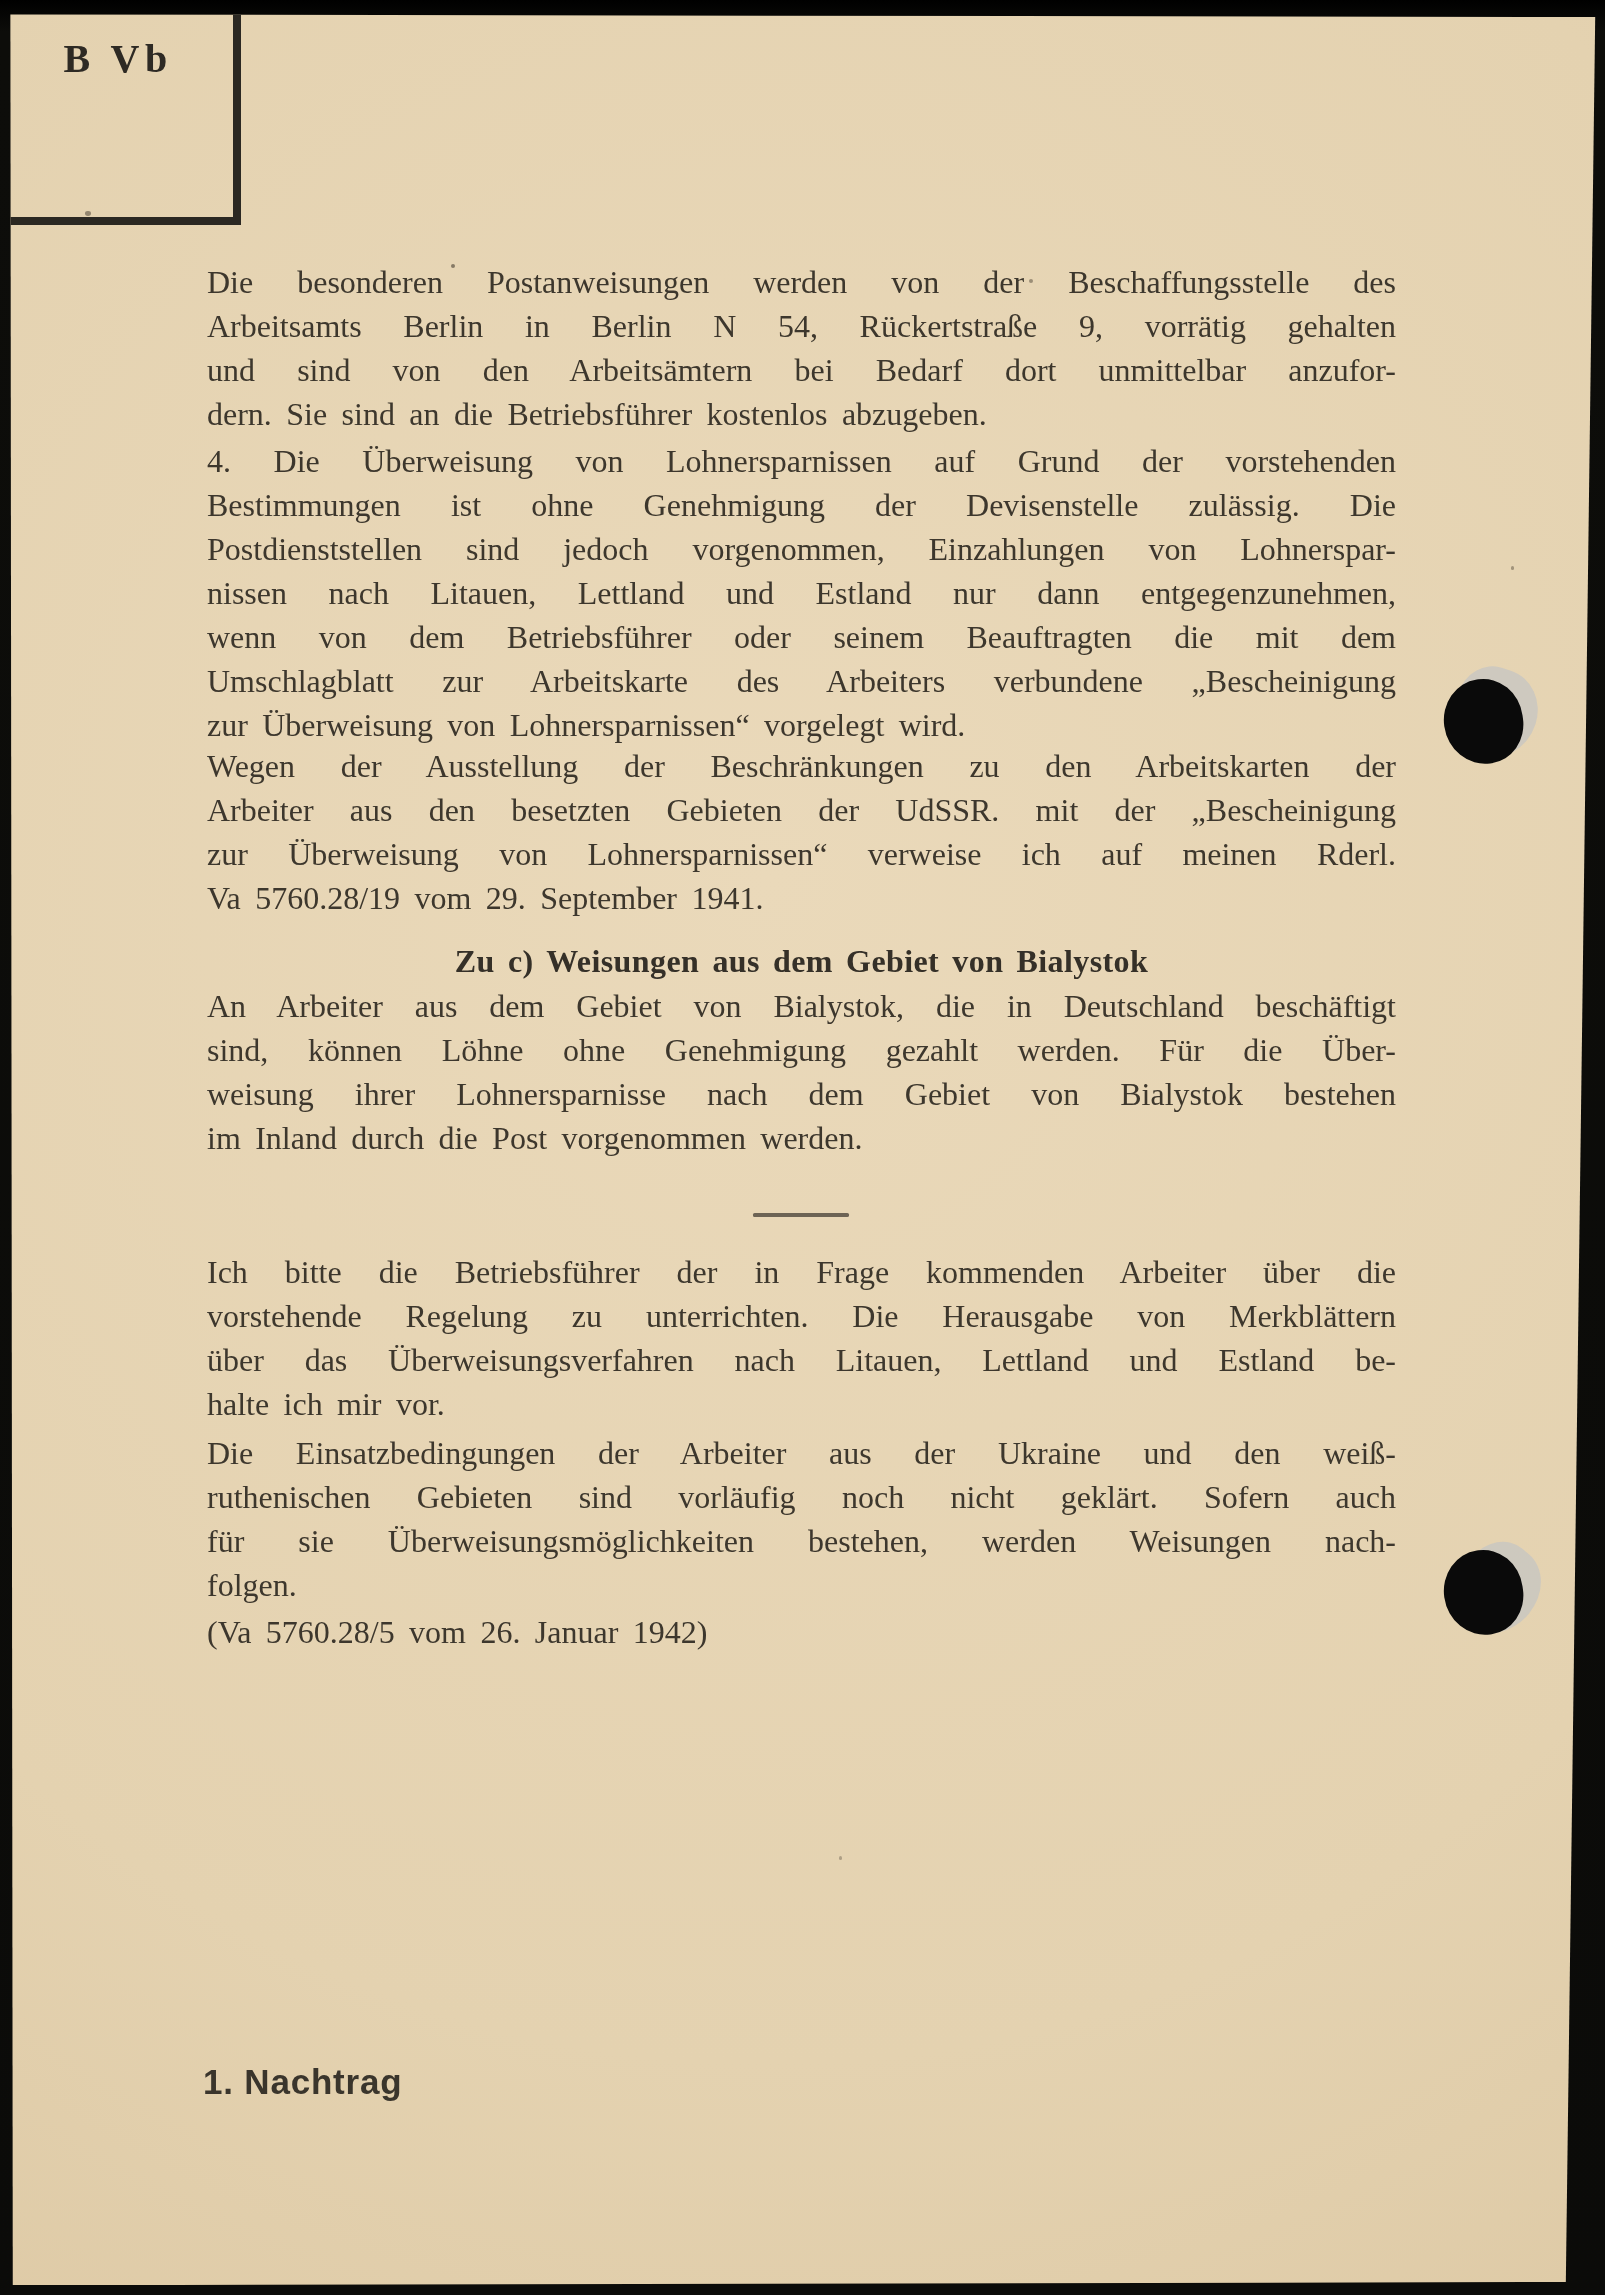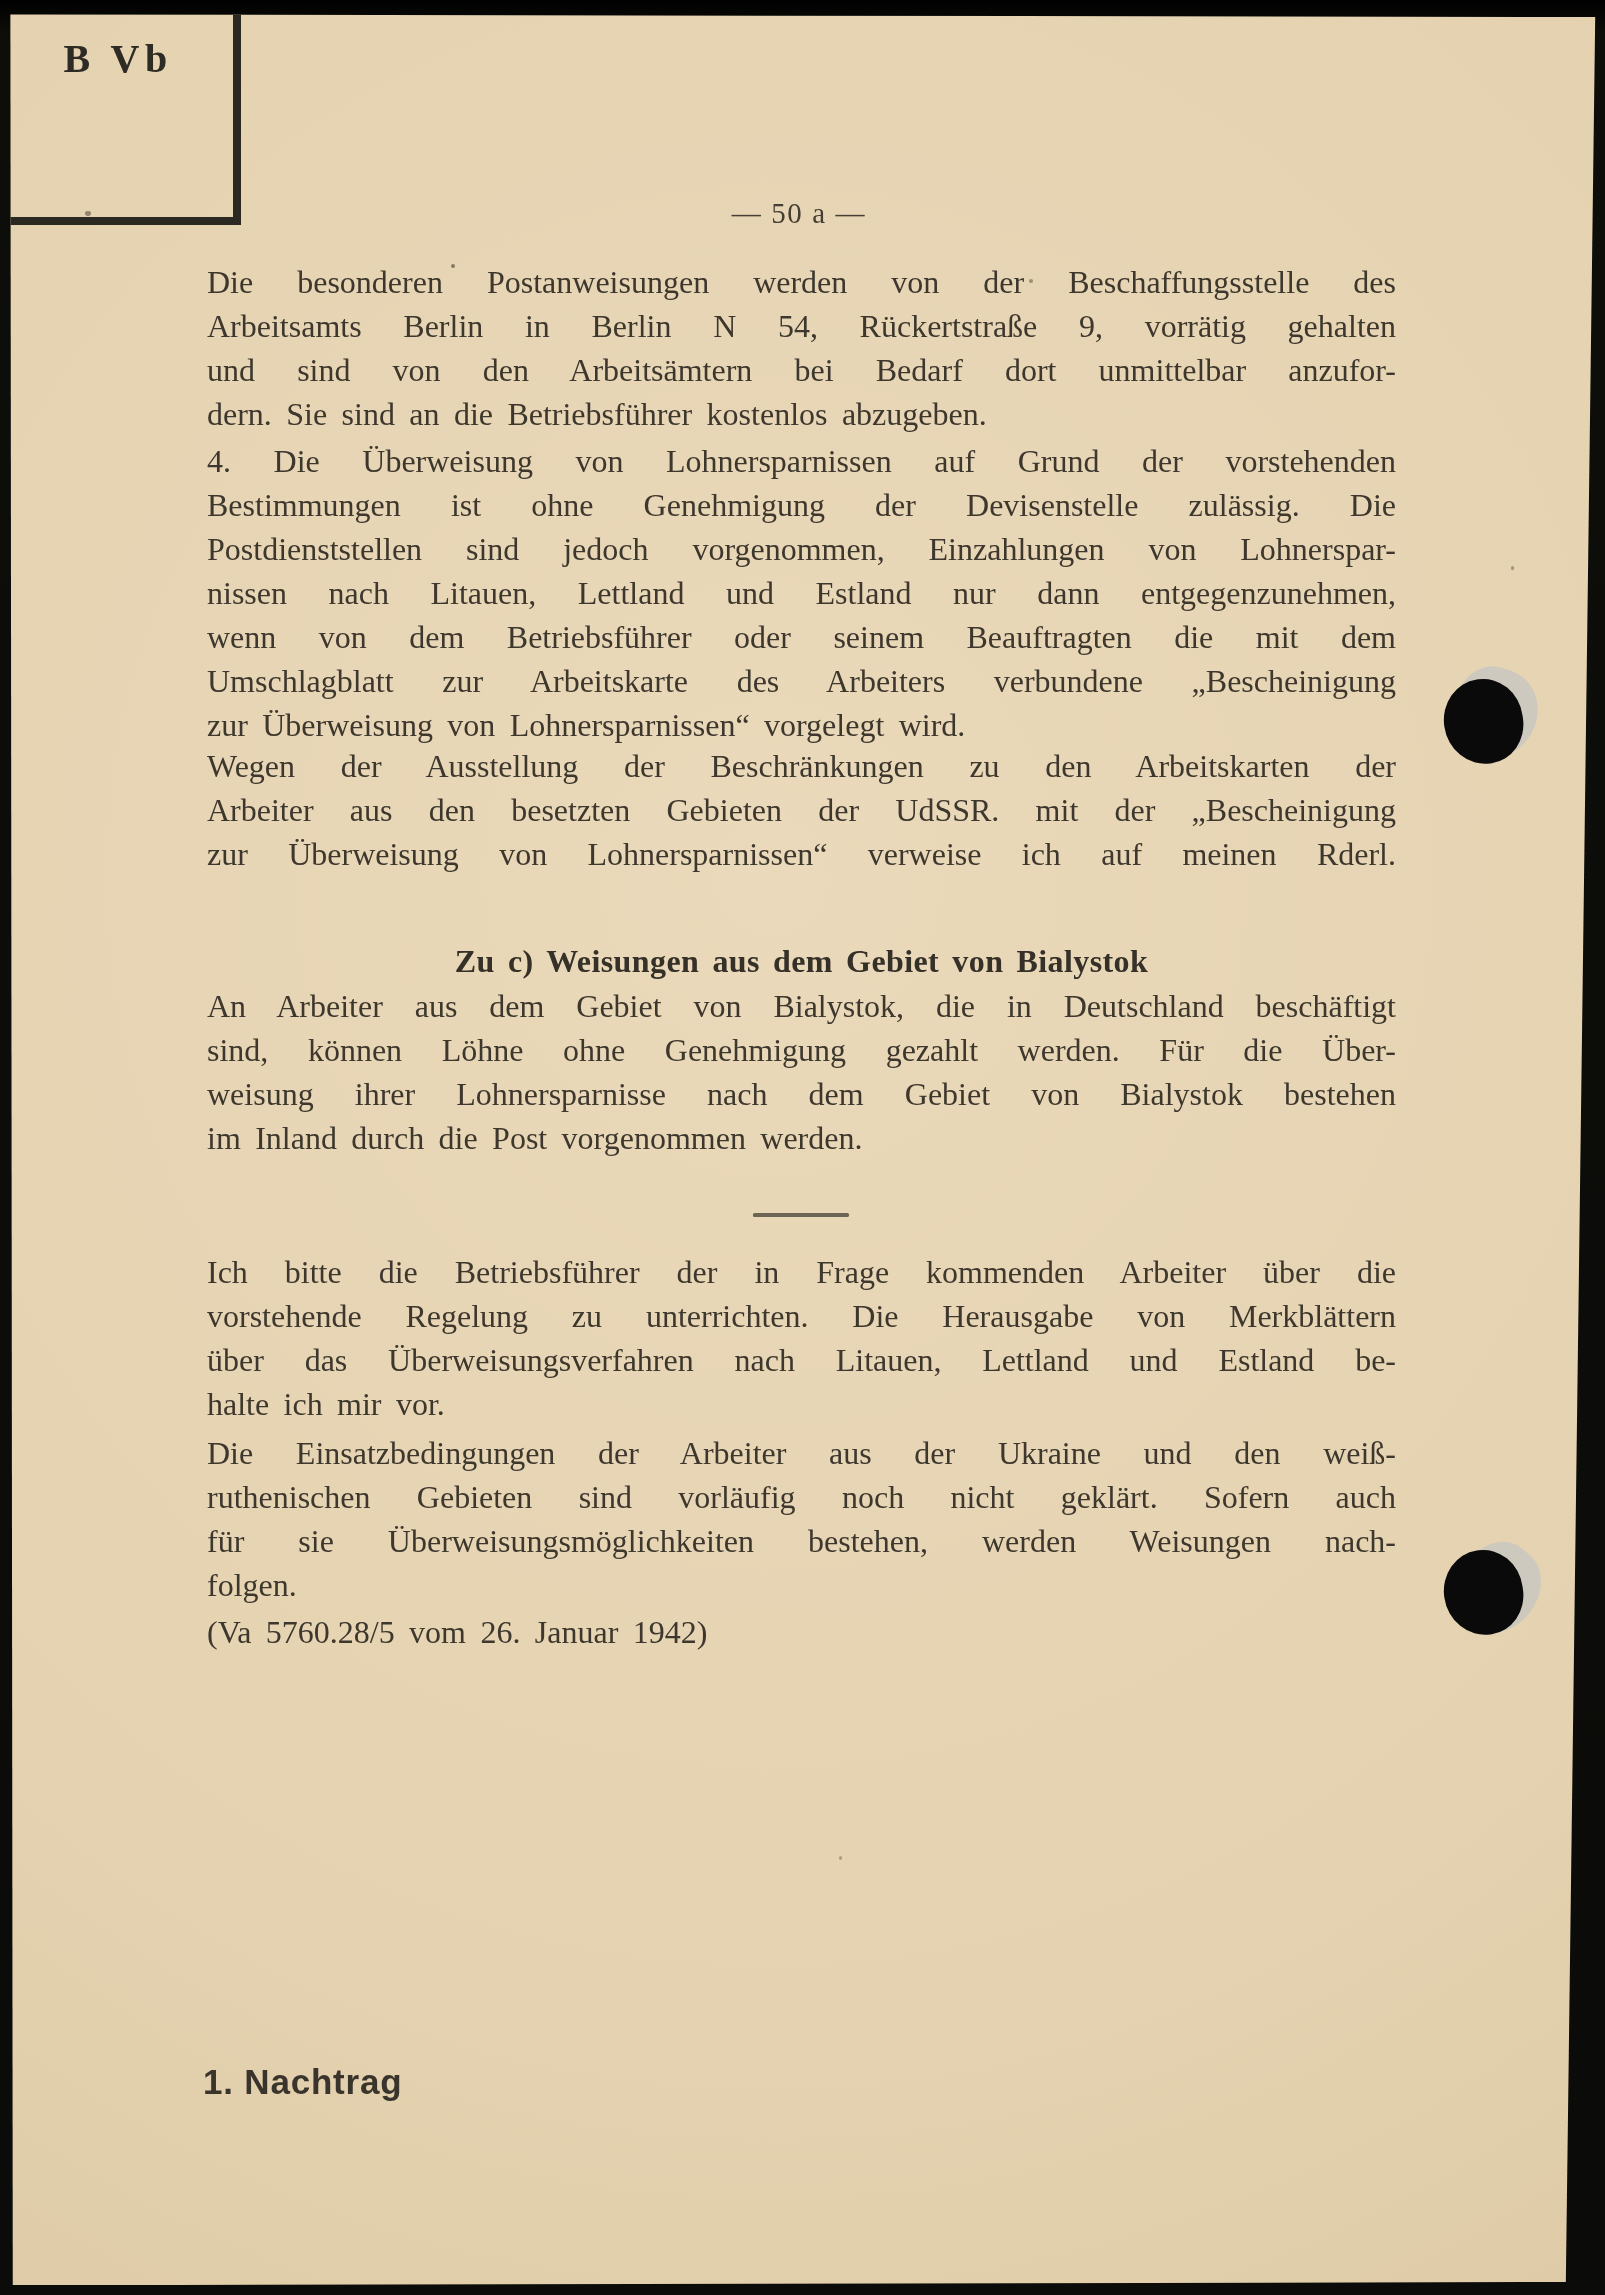--- a/index.html
+++ b/index.html
@@ -69,21 +69,20 @@
 <body>
 
 <div class="scan-bg"></div>
 
 <div class="paper">
 
   <div class="corner-box">
     <span class="lbl">B Vb</span>
   </div>
 
-  <div class="page-num">— 50 a —</div>
 
   <div class="para" style="top:246px">
     <div class="ln">Die besonderen Postanweisungen werden von der Beschaffungsstelle des</div>
     <div class="ln">Arbeitsamts Berlin in Berlin N 54, Rückertstraße 9, vorrätig gehalten</div>
     <div class="ln">und sind von den Arbeitsämtern bei Bedarf dort unmittelbar anzufor-</div>
     <div class="ln last">dern. Sie sind an die Betriebsführer kostenlos abzugeben.</div>
   </div>
 
   <div class="para" style="top:425px">
     <div class="ln">4. Die Überweisung von Lohnersparnissen auf Grund der vorstehenden</div>
@@ -92,20 +91,21 @@
     <div class="ln">nissen nach Litauen, Lettland und Estland nur dann entgegenzunehmen,</div>
     <div class="ln">wenn von dem Betriebsführer oder seinem Beauftragten die mit dem</div>
     <div class="ln">Umschlagblatt zur Arbeitskarte des Arbeiters verbundene „Bescheinigung</div>
     <div class="ln last">zur Überweisung von Lohnersparnissen“ vorgelegt wird.</div>
   </div>
 
   <div class="para" style="top:730px">
     <div class="ln">Wegen der Ausstellung der Beschränkungen zu den Arbeitskarten der</div>
     <div class="ln">Arbeiter aus den besetzten Gebieten der UdSSR. mit der „Bescheinigung</div>
     <div class="ln">zur Überweisung von Lohnersparnissen“ verweise ich auf meinen Rderl.</div>
+    <div class="ln last">Va 5760.28/19 vom 29. September 1941.</div>
   </div>
 
   <div class="heading" style="top:925px">Zu c) Weisungen aus dem Gebiet von Bialystok</div>
 
   <div class="para" style="top:970px">
     <div class="ln">An Arbeiter aus dem Gebiet von Bialystok, die in Deutschland beschäftigt</div>
     <div class="ln">sind, können Löhne ohne Genehmigung gezahlt werden. Für die Über-</div>
     <div class="ln">weisung ihrer Lohnersparnisse nach dem Gebiet von Bialystok bestehen</div>
     <div class="ln last">im Inland durch die Post vorgenommen werden.</div>
   </div>

